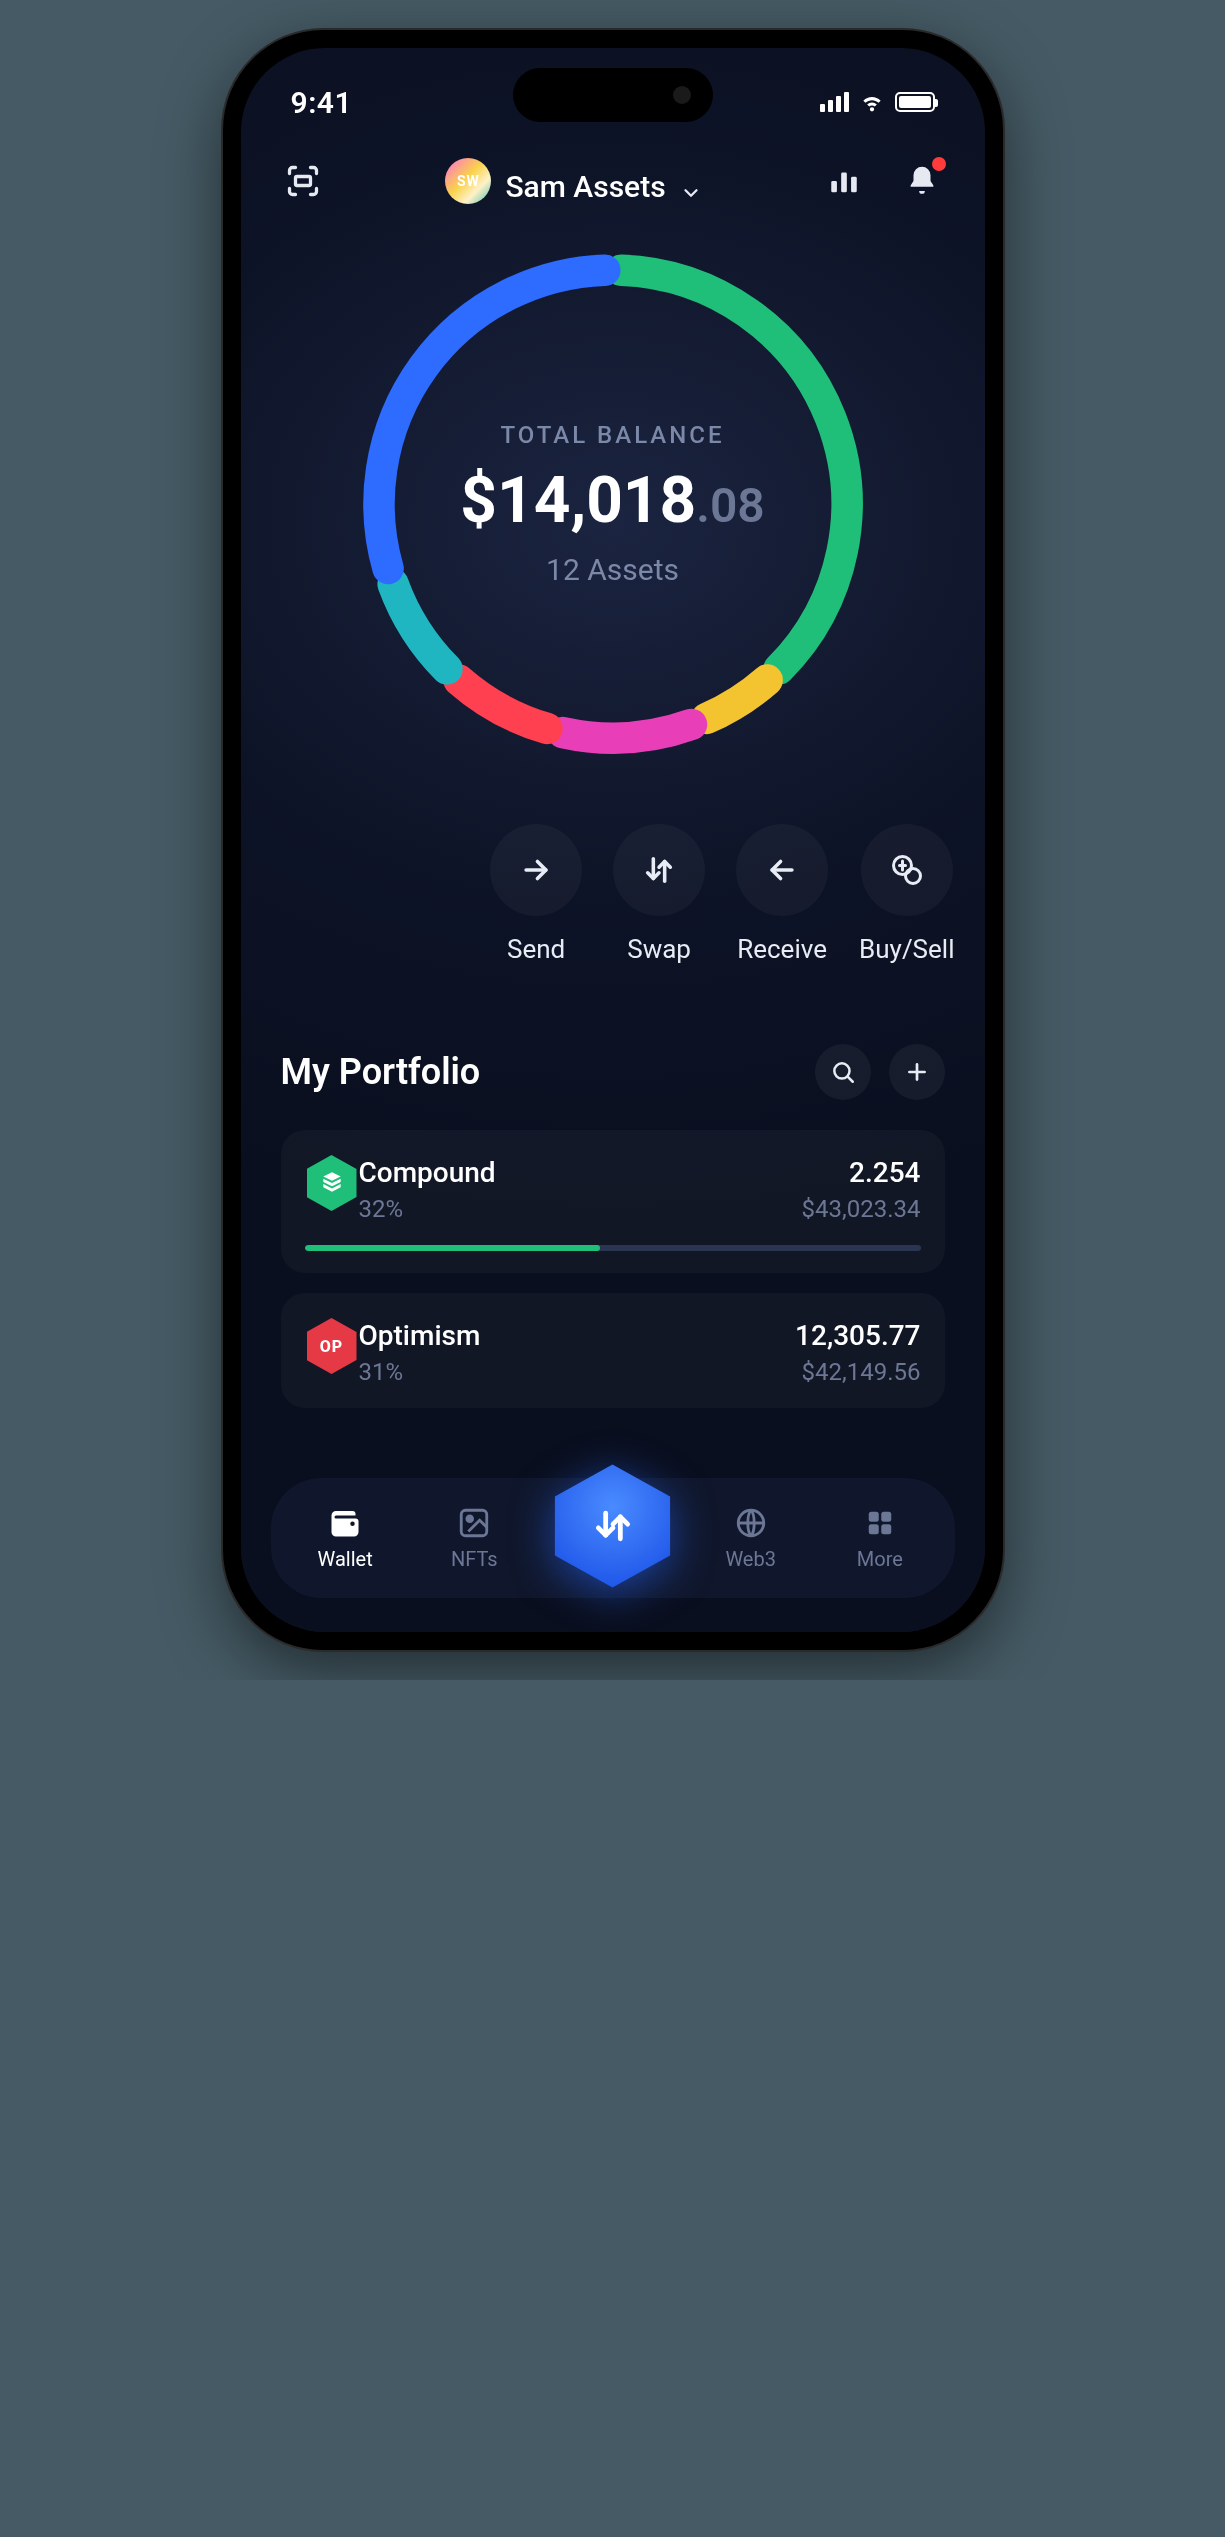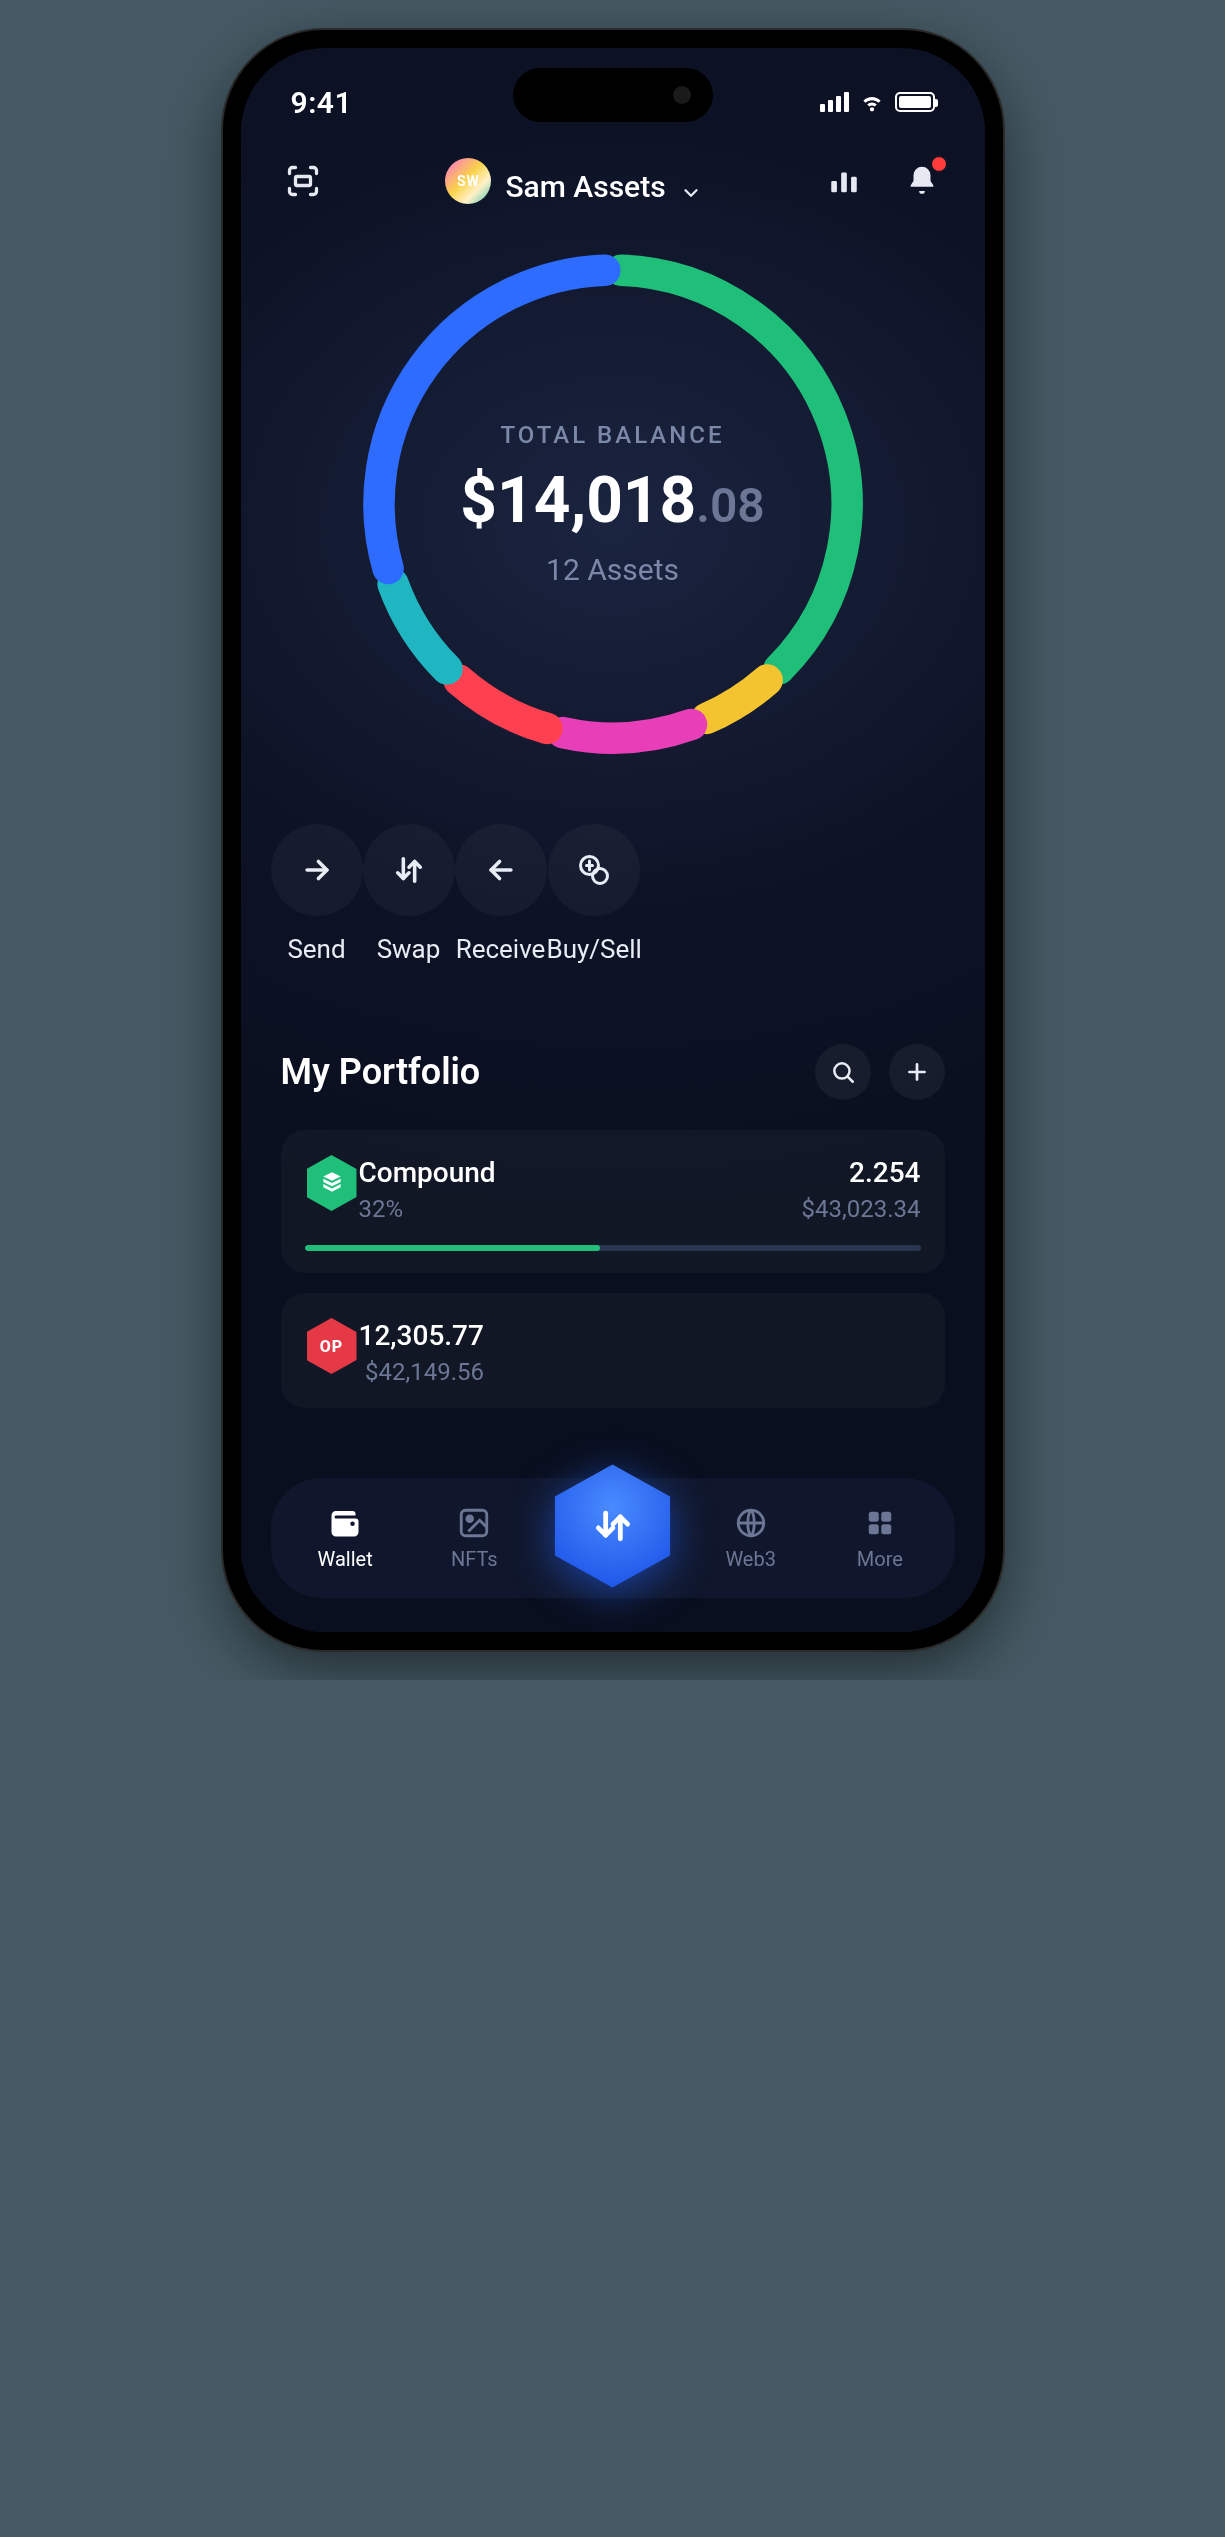--- a/index.html
+++ b/index.html
@@ -72,21 +72,21 @@
   .donut-wrap{ position:relative; width:540px;height:540px; margin: 20px auto 0; }
   .donut-wrap svg{ width:100%; height:100%; transform: rotate(-90deg); }
   .donut-center{
     position:absolute; inset:0; display:flex; flex-direction:column; align-items:center; justify-content:center; gap:14px;
   }
   .tb-label{ color:#7b88a8; font-size:24px; letter-spacing:3px; font-weight:500; }
   .tb-main{ font-size:64px; font-weight:700; display:flex; align-items:baseline; }
   .tb-main .cents{ color:#6b7794; font-size:48px; font-weight:600; }
   .tb-assets{ color:#7b88a8; font-size:30px; }
   
-  .actions{ display:flex; justify-content:flex-start; padding: 50px 30px 30px; }
+  .actions{ display:flex; justify-content:flex-end; padding: 50px 30px 30px; gap: 31px; }
   .action{ display:flex; flex-direction:column; align-items:center; gap:18px; cursor:pointer; }
   .action-circle{
     width:92px;height:92px;border-radius:50%;
     background: rgba(255,255,255,0.04);
     display:flex;align-items:center;justify-content:center;color:#e8ecf5;
   }
   .action-label{ font-size:26px; color:#e8ecf5; }
   
   .portfolio{ padding: 50px 40px 0; }
   .port-head{ display:flex; align-items:center; justify-content:space-between; margin-bottom:30px; }
@@ -302,20 +302,24 @@
         <div class="asset-bar">
             <div id="bar0" style="width: 48%;"></div>
           </div>
       </div>
 
       <div class="asset-card">
         <div class="asset-row">
           <div class="asset-icon">
             <div class="hex red">OP</div>
           </div>
+          <div class="asset-info">
+            <div class="asset-name">Optimism</div>
+            <div class="asset-pct">31%</div>
+          </div>
           <div class="asset-vals">
             <div class="asset-amt">12,305.77</div>
             <div class="asset-usd">$42,149.56</div>
           </div>
         </div>
       </div>
     </div>
 
     <div class="fade-bottom"></div>
 

